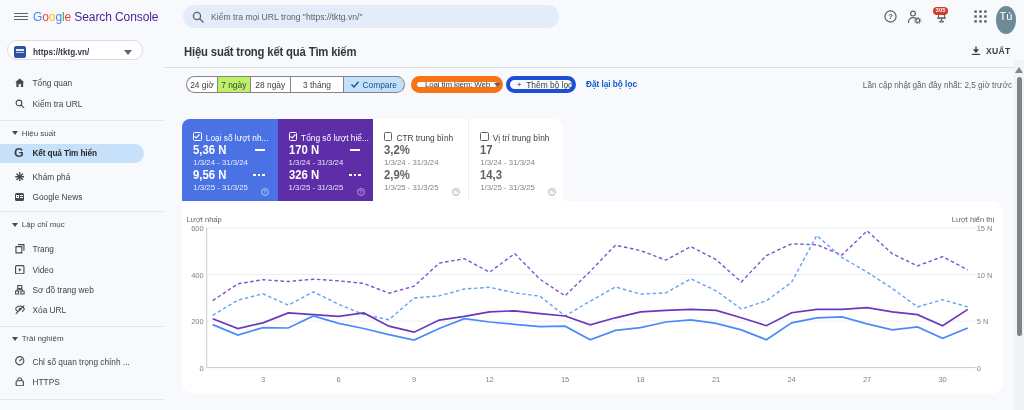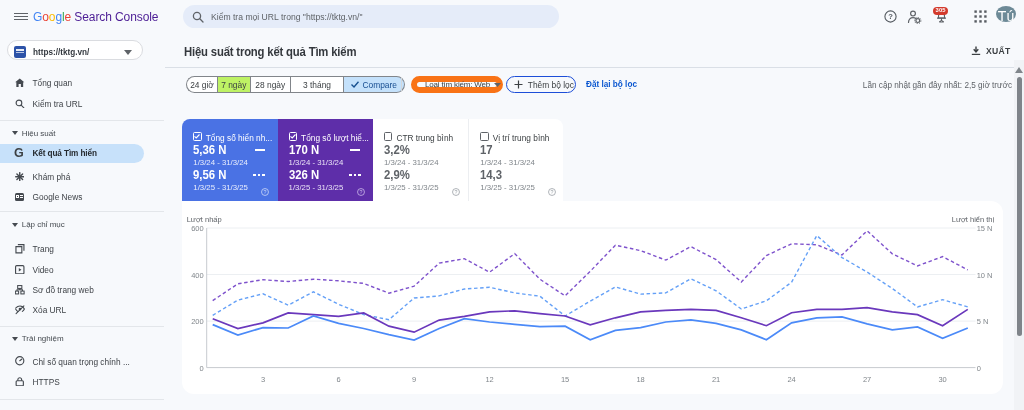--- a/index.html
+++ b/index.html
@@ -50,21 +50,21 @@
       <rect x="5.3" y="0.4" width="2.4" height="2.4"></rect>
       <rect x="10.2" y="0.4" width="2.4" height="2.4"></rect>
   <rect x="0.4" y="5.3" width="2.4" height="2.4"></rect>
       <rect x="5.3" y="5.3" width="2.4" height="2.4"></rect>
       <rect x="10.2" y="5.3" width="2.4" height="2.4"></rect>
   <rect x="0.4" y="10.2" width="2.4" height="2.4"></rect>
       <rect x="5.3" y="10.2" width="2.4" height="2.4"></rect>
       <rect x="10.2" y="10.2" width="2.4" height="2.4"></rect>
  </g>
 </svg>
-<div class="abs" style="left:996px;top:6.4px;width:20px;height:16px;border-radius:50%;background:#6d8a97;color:#fff;font-size:14px;text-align:center;line-height:20px;">Tú</div>
+<div class="abs" style="left:996px;top:6.4px;width:20px;height:28px;border-radius:50%;background:#6d8a97;color:#fff;font-size:11px;text-align:center;line-height:20px;">Tú</div>
 
 <div class="abs" style="left:7px;top:39.5px;width:136px;height:20.5px;background:#fff;border:1px solid #dadce0;border-radius:11px;box-sizing:border-box;"></div>
 <div class="abs" style="left:14px;top:46px;width:11.5px;height:11.5px;background:#2d53a8;border-radius:2px;">
  <div class="abs" style="left:2px;top:2.5px;width:7.5px;height:2px;background:#e8ecf5;"></div>
  <div class="abs" style="left:2px;top:6px;width:7.5px;height:1.4px;background:#b9c6e2;"></div>
 </div>
 <div class="abs" style="left:33px;top:47.5px;font-size:8.2px;font-weight:bold;color:#33383e;">https://tktg.vn/</div>
 <svg class="abs" style="left:124px;top:50px;" width="8" height="5" viewBox="0 0 8 5">
     <path d="M0 0 L8 0 L4 5 Z" fill="#5f6368"></path>
   </svg>
@@ -175,36 +175,36 @@
         <path d="M0.5 3.5 L3 6 L7.5 0.8" fill="none" stroke="#17508f" stroke-width="1.4"></path>
       </svg>Compare</div>
 </div>
 <div class="abs" style="left:400.7px;top:78px;width:1px;height:14px;background:#d3d7db;"></div>
 <div class="abs" style="left:410.5px;top:75.9px;width:92px;height:17.6px;box-sizing:border-box;border:6px solid #f97316;border-radius:8.8px;background:#f7f9fc;display:flex;align-items:center;">
  <span style="font-size:8px;color:#3c4043;margin-left:8.5px;letter-spacing:-0.18px;white-space:nowrap;">Loại tìm kiếm: Web</span>
  <svg width="7" height="4" viewBox="0 0 7 4" style="margin-left:4px;flex:none;">
       <path d="M0 0 L7 0 L3.5 4 Z" fill="#5f6368"></path>
     </svg>
 </div>
-<div class="abs" style="left:506.3px;top:75.9px;width:70px;height:17.6px;box-sizing:border-box;border:1px solid #1d4ed8;border-radius:8.8px;background:#f7f9fc;display:flex;align-items:center;">
+<div class="abs" style="left:506.3px;top:75.9px;width:70px;height:17.6px;box-sizing:border-box;border:4px solid #1d4ed8;border-radius:8.8px;background:#f7f9fc;display:flex;align-items:center;">
  <svg width="9" height="9" viewBox="0 0 9 9" style="margin-left:7px;">
       <path d="M4.5 0.5 L4.5 8.5 M0.5 4.5 L8.5 4.5" stroke="#3c4043" stroke-width="1.2"></path>
     </svg>
  <span style="font-size:8.4px;color:#3c4043;margin-left:4.5px;">Thêm bộ lọc</span>
 </div>
 <div class="abs" style="left:586px;top:80.4px;font-size:8.2px;font-weight:bold;color:#0b57d0;">Đặt lại bộ lọc</div>
 <div class="abs" style="left:712px;top:80.6px;width:300px;font-size:8.2px;color:#5f6368;text-align:right;">Lần cập nhật gần đây nhất: 2,5 giờ trước</div>
 
 <div class="abs" style="left:182.3px;top:119.4px;width:95.3px;height:81.6px;background:#4a72e4;border-radius:8px 0 0 0;">
  <div class="abs" style="left:11px;top:13px;width:8.6px;height:8.6px;border:1.2px solid #fff;border-radius:1.5px;box-sizing:border-box;">
       <svg width="6" height="5" viewBox="0 0 6 5" style="margin:0.6px 0 0 0.2px;">
         <path d="M0.5 2.4 L2.2 4 L5.5 0.5" fill="none" stroke="#fff" stroke-width="1.1"></path>
       </svg>
     </div>
- <div class="abs" style="left:23.5px;top:13.5px;font-size:8.3px;color:#fff;">Tổng số hiển nh...</div>
+ <div class="abs" style="left:23.5px;top:13.5px;font-size:8.3px;color:#fff;">Loại số lượt nh...</div>
  <div class="abs" style="left:11px;top:23.3px;font-size:12.6px;font-weight:bold;color:#fff;transform:scaleX(0.9);transform-origin:0 0;">5,36 N</div>
  <div class="abs" style="left:72.5px;top:29.5px;width:10px;height:2.2px;background:#fff;"></div>
  <div class="abs" style="left:11px;top:38.2px;font-size:7.8px;color:#e8edfd;">1/3/24 - 31/3/24</div>
  <div class="abs" style="left:11px;top:48.7px;font-size:12.6px;font-weight:bold;color:#fff;transform:scaleX(0.9);transform-origin:0 0;">9,56 N</div>
  <div class="abs" style="left:71px;top:54.5px;width:12px;height:2.2px;background:repeating-linear-gradient(90deg,#fff 0,#fff 2.6px,transparent 2.6px,transparent 4.6px);"></div>
  <div class="abs" style="left:11px;top:63.8px;font-size:7.8px;color:#e8edfd;">1/3/25 - 31/3/25</div>
  <svg class="abs" style="left:79px;top:68.5px;" width="8" height="8" viewBox="0 0 12 12">
       <circle cx="6" cy="6" r="5.2" fill="none" stroke="#cdd9f8" stroke-width="1.2"></circle>
       <text x="6" y="8.8" text-anchor="middle" font-size="8" fill="#cdd9f8" font-family="Liberation Sans">?</text>
     </svg>

